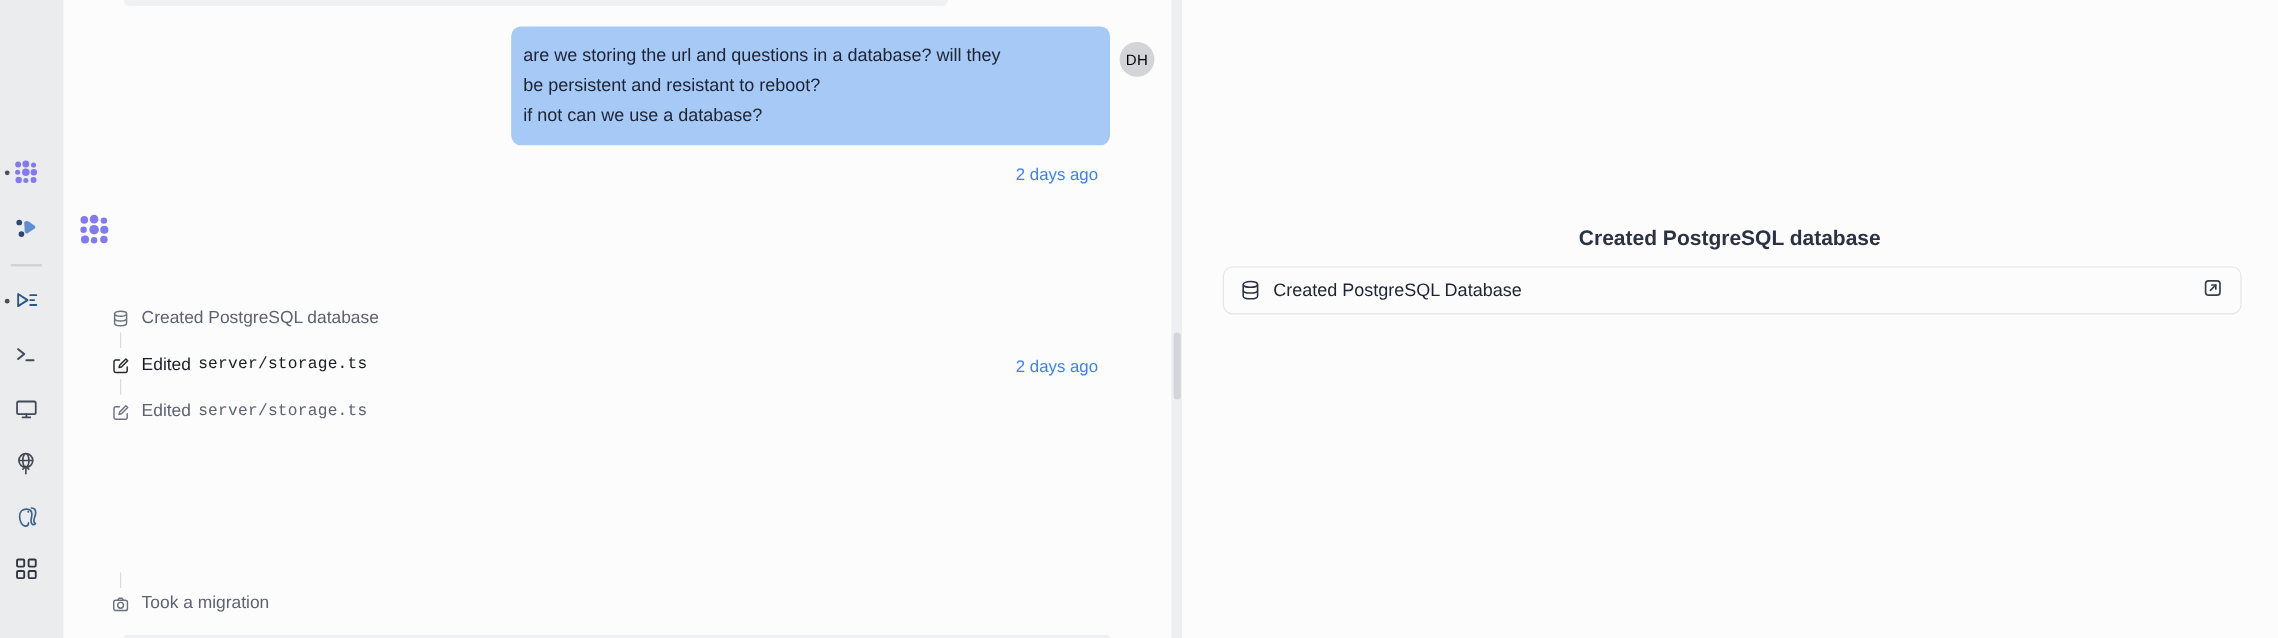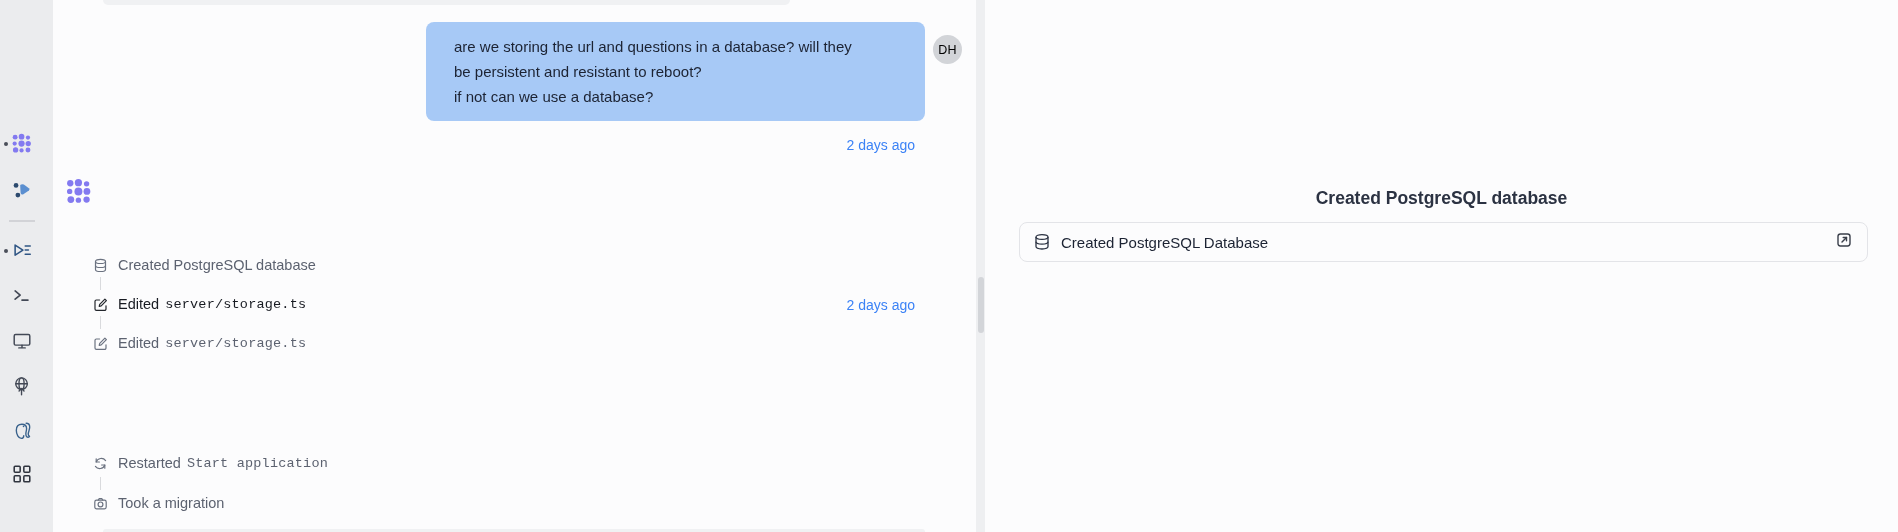--- a/index.html
+++ b/index.html
@@ -22,21 +22,21 @@
   .dock-divider { position:absolute; left:9px; top:220px; width:26px; height:2px; background:#d2d3d7; }
   .dock-dot { position:absolute; left:4px; width:4px; height:4px; border-radius:50%; background:#4a4f59; }
 
   
   .chat { position:absolute; left:53px; top:0; width:923px; height:532px; background:#fcfcfd; }
 
   .bubble {
     position:absolute; border-radius:8px; font-size:15px; line-height:25px;
     white-space:pre-wrap; color:#1c2333;
   }
-  .bubble.user  { background:#a7c9f6; padding:12px 28px; }
+  .bubble.user  { background:#a7c9f6; padding:12px 10px; }
   .bubble.agent { background:#f0f1f3; padding:8px 16px; }
   .partial { position:absolute; background:#f0f1f3; }
 
   .avatar-user {
     position:absolute; width:29px; height:29px; border-radius:50%;
     background:#d2d4d8; color:#000000; font-size:12.5px; font-weight:500;
     display:flex; align-items:center; justify-content:center; letter-spacing:.3px;
   }
   .avatar-agent { position:absolute; width:28px; height:28px; }
   .avatar-agent svg { width:28px; height:28px; display:block; }
@@ -237,32 +237,20 @@
       <svg viewBox="0 0 15 15" fill="none" stroke="#6b7280" stroke-width="1.2" stroke-linecap="round" stroke-linejoin="round">
         <path d="M13 8.8 V12 a1.4 1.4 0 0 1 -1.4 1.4 H3.4 A1.4 1.4 0 0 1 2 12 V4.4 A1.4 1.4 0 0 1 3.4 3 H6.6"></path>
         <path d="M6.2 9.3 l.5-2 5.2-5.2 1.5 1.5 -5.2 5.2 z"></path>
       </svg>
     </span>
     <span>Edited</span>
     <span class="mono code">server/storage.ts</span>
   </div>
 
 
-  <div class="trow" style="top:453px;">
-    <span class="ticon">
-      <svg viewBox="0 0 15 15" fill="none" stroke="#6b7280" stroke-width="1.2" stroke-linecap="round" stroke-linejoin="round">
-        <path d="M12.6 4.6 A5.4 5.4 0 0 0 3.2 6"></path>
-        <path d="M3.2 2.8 V6 H6.4"></path>
-        <path d="M2.4 10.4 A5.4 5.4 0 0 0 11.8 9"></path>
-        <path d="M11.8 12.2 V9 H8.6"></path>
-      </svg>
-    </span>
-    <span>Restarted</span>
-    <span class="mono code">Start application</span>
-  </div>
 
   <div class="connector" style="top:477px;"></div>
 
   <div class="trow" style="top:493px;">
     <span class="ticon">
       <svg viewBox="0 0 15 15" fill="none" stroke="#6b7280" stroke-width="1.2" stroke-linecap="round" stroke-linejoin="round">
         <path d="M5.2 4.2 l1-1.6 h2.6 l1 1.6"></path>
         <rect x="1.8" y="4.2" width="11.4" height="8.6" rx="1.8"></rect>
         <circle cx="7.5" cy="8.4" r="2.4"></circle>
       </svg>

